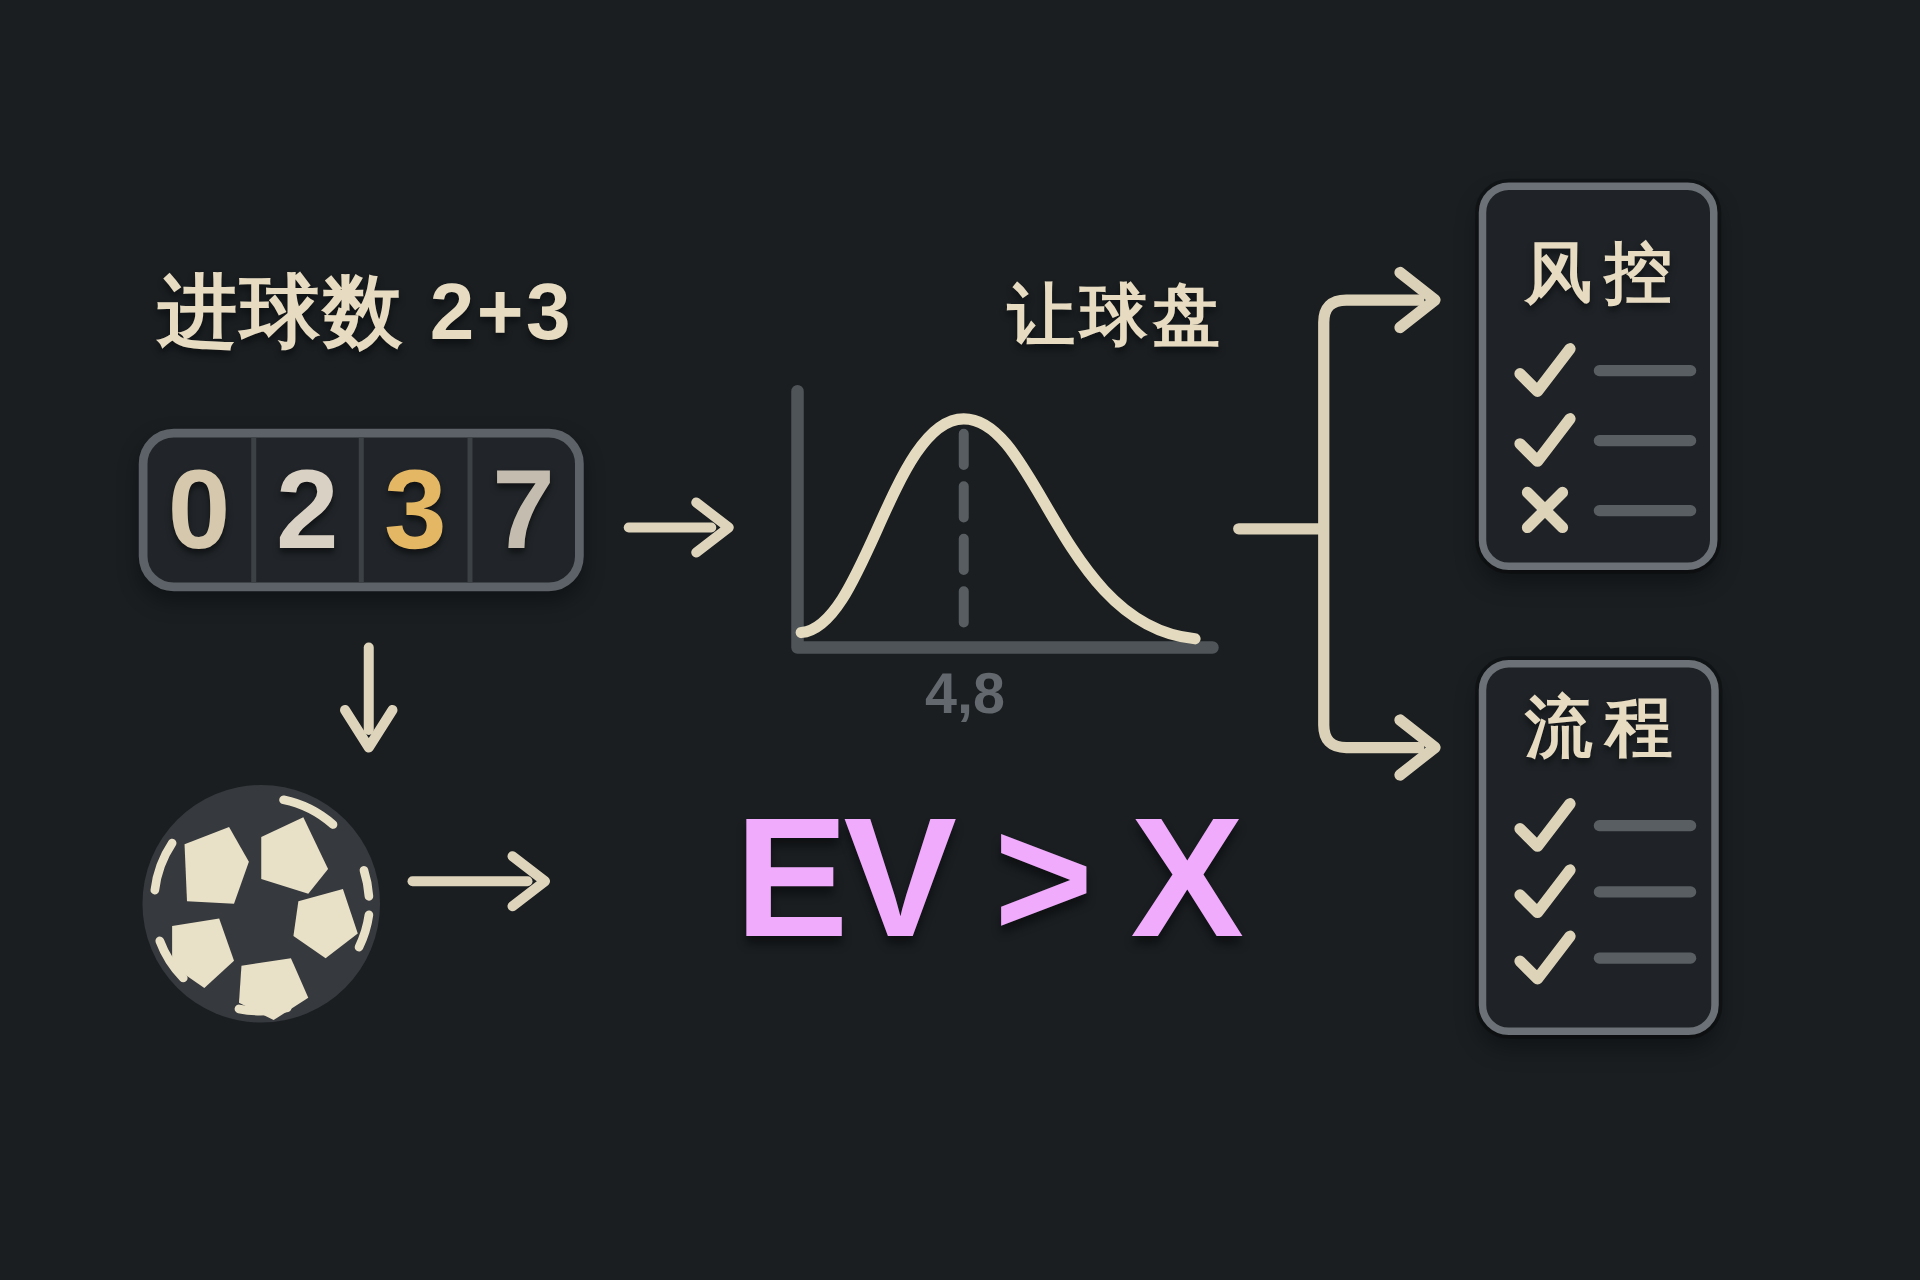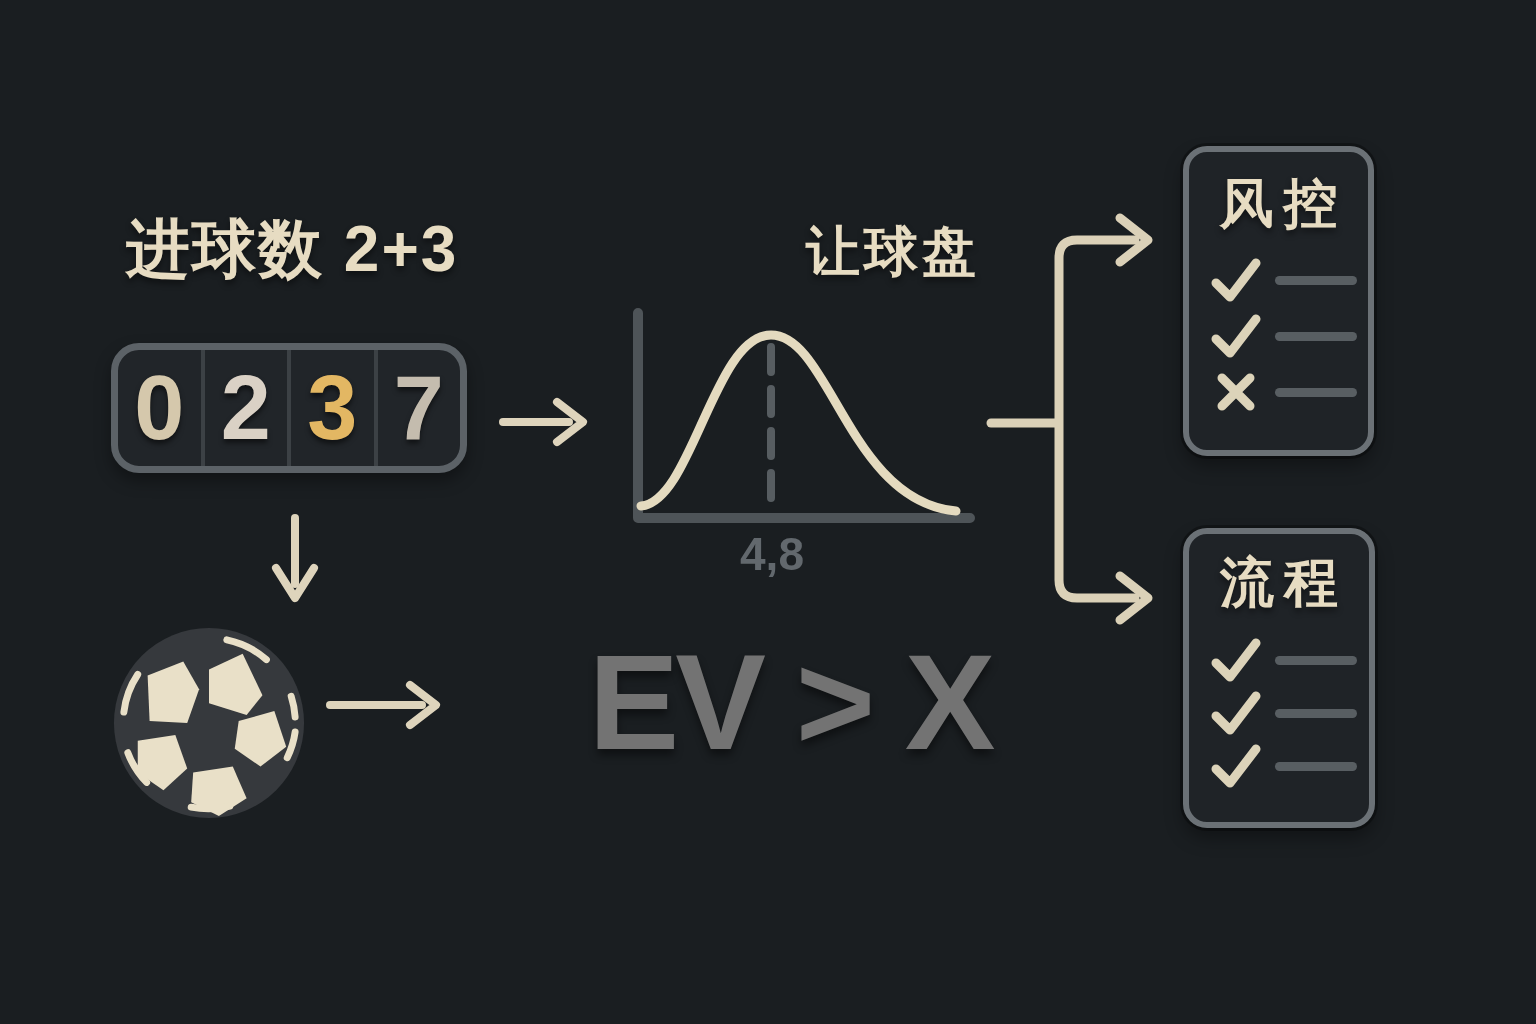--- a/index.html
+++ b/index.html
@@ -27,31 +27,31 @@
     text-shadow:0 4px 5px rgba(0,0,0,.5);
   }
   .counter-cell + .counter-cell{border-left:4px solid #3c4145;}
 
   
   .dist-title{left:640px;top:216px;width:340px;text-align:right;font-size:54px;letter-spacing:4px;white-space:nowrap;}
   .peak-label{left:697px;top:527px;width:150px;text-align:center;font-size:46px;font-weight:700;color:#62686d;}
 
   
   .formula{
-    left:588px;top:634px;width:404px;text-align:center;
+    left:588px;top:634px;width:404px;
     font-size:136px;font-weight:700;letter-spacing:-4px;line-height:1;
-    color:#737373;text-shadow:0 6px 8px rgba(0,0,0,.45);white-space:nowrap;
+    color:#f0abfc;text-shadow:0 6px 8px rgba(0,0,0,.45);white-space:nowrap;
   }
 
   
   .panel{
     border:6px solid #6b7176;border-radius:24px;background:#1f2327;
     box-shadow:0 0 0 3px rgba(0,0,0,.3), 0 10px 18px rgba(0,0,0,.35);
   }
-  .panel-risk{left:1183px;top:146px;width:191px;height:310px;padding-top:22px;}
+  .panel-risk{left:1183px;top:146px;width:191px;height:310px;padding-top:38px;}
   .panel-process{left:1183px;top:528px;width:192px;height:300px;padding-top:19px;}
   .panel-title{height:58px;line-height:58px;text-align:center;font-size:54px;letter-spacing:10px;text-indent:10px;white-space:nowrap;}
   .panel-rows{display:flex;flex-direction:column;}
   .panel-risk .panel-rows{margin-top:22px;}
   .panel-process .panel-rows{margin-top:24px;}
   .check-row{height:52px;margin-bottom:4px;display:flex;align-items:center;padding-left:20px;}
   .panel-process .check-row{height:50px;margin-bottom:3px;}
   .mark-box{width:54px;height:52px;display:flex;align-items:center;justify-content:center;}
   .mark-box svg{display:none;}
   .mark-check svg.glyph-check{display:block;}

